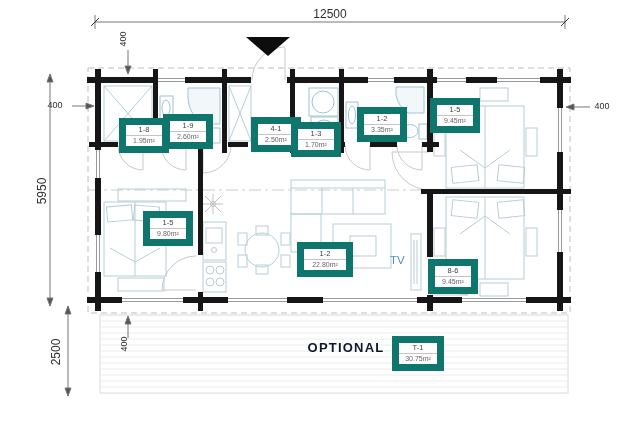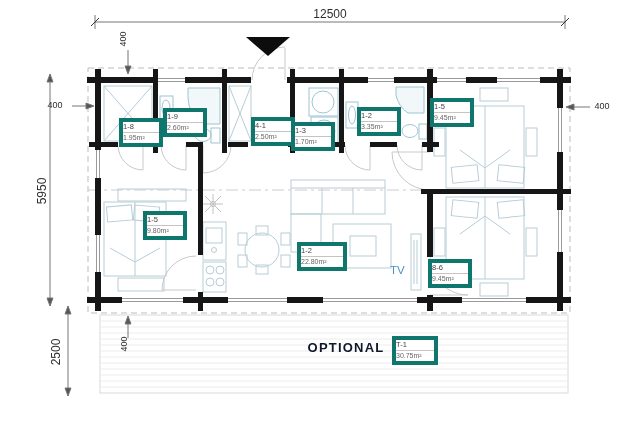--- a/index.html
+++ b/index.html
@@ -1,30 +1,30 @@
 <!DOCTYPE html>
 <html><head>
 <meta charset="utf-8">
 <style>
   html,body{margin:0;padding:0;background:#ffffff;}
   #stage{position:relative;width:628px;height:429px;background:#fff;overflow:hidden;
          font-family:"Liberation Sans", sans-serif;}
   #plan-svg{position:absolute;left:0;top:0;}
-  .rlabel{position:absolute;width:36px;background:#fff;border:4px solid #0f766e;
-          z-index:5;}
+  .rlabel{position:absolute;width:36px;background:#fff;border:7px solid #0f766e;
+          text-align:center;z-index:5;}
   .rid{font-size:7.5px;line-height:10px;color:#3f3f3f;border-bottom:1px solid #c4c4c4;}
   .rarea{font-size:7px;line-height:10px;color:#666;}
   .dim{position:absolute;color:#2e2e2e;text-align:center;z-index:4;}
   .dim-big{font-size:12px;}
   .dim-sm{font-size:9px;}
   .rot{transform:rotate(-90deg);transform-origin:center;}
   #optional-label{position:absolute;left:300px;top:340px;width:92px;text-align:center;
           font-size:13px;font-weight:600;letter-spacing:1.2px;color:#0f172a;z-index:5;}
   #tv-label{position:absolute;left:390px;top:254px;width:30px;font-size:11.5px;
-          color:#4a92c5;z-index:5;margin-top:10px;}
+          color:#4a92c5;z-index:5;}
 </style>
 </head>
 <body>
 
 <div id="stage">
 
 <svg id="plan-svg" width="628" height="446" viewBox="0 0 628 446">
 
   <g stroke="#ececec" stroke-width="1">
     <rect x="100" y="315" width="468" height="78" fill="none" stroke="#d9d9d9"></rect>
@@ -369,21 +369,21 @@
   <div class="rarea">9.45m²</div>
 </div>
 <div class="rlabel" style="left:143px;top:211px">
   <div class="rid">1-5</div>
   <div class="rarea">9.80m²</div>
 </div>
 <div class="rlabel" style="left:119px;top:118px">
   <div class="rid">1-8</div>
   <div class="rarea">1.95m²</div>
 </div>
-<div class="rlabel" style="left:163px;top:108px">
+<div class="rlabel" style="left:163px;top:114px">
   <div class="rid">1-9</div>
   <div class="rarea">2.60m²</div>
 </div>
 
 <div id="optional-label">OPTIONAL</div>
 <div class="rlabel" style="left:392px;top:336px;width:38px">
   <div class="rid">T-1</div>
   <div class="rarea">30.75m²</div>
 </div>
 

